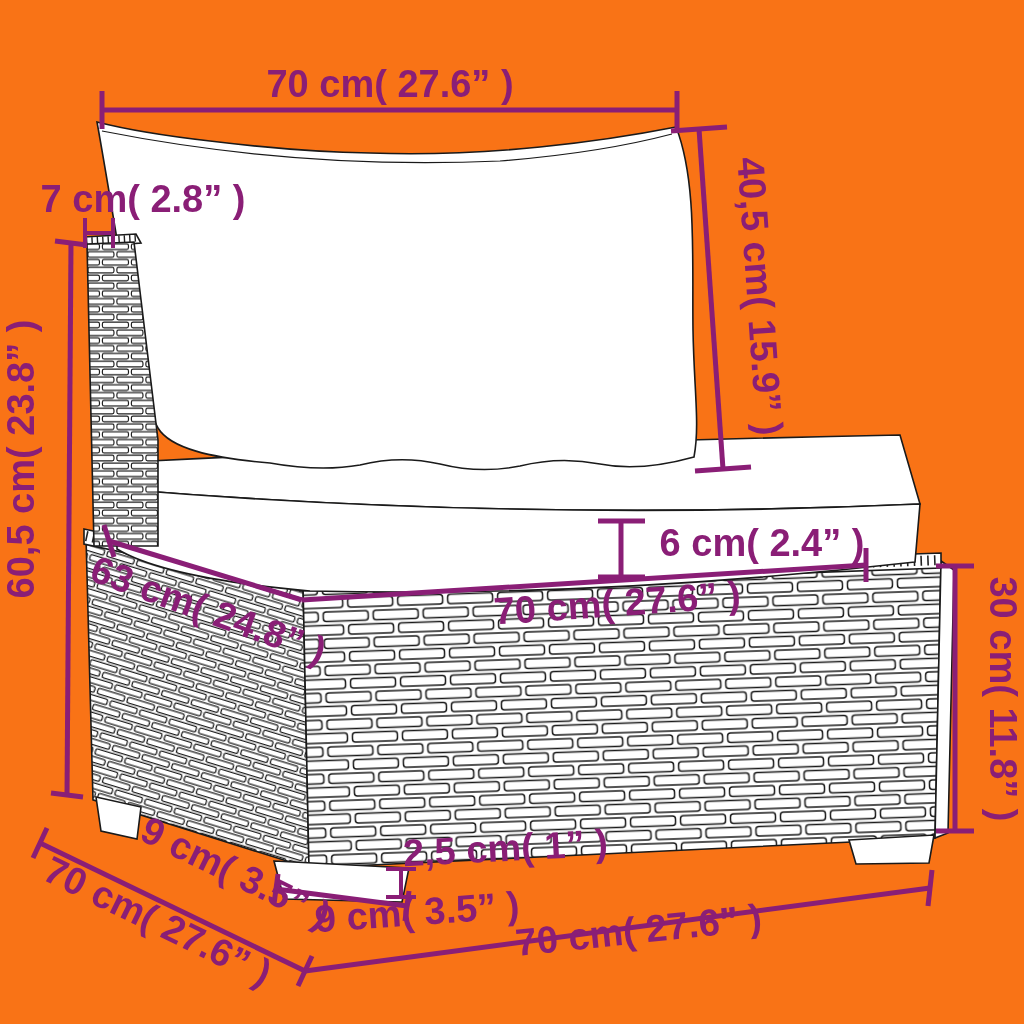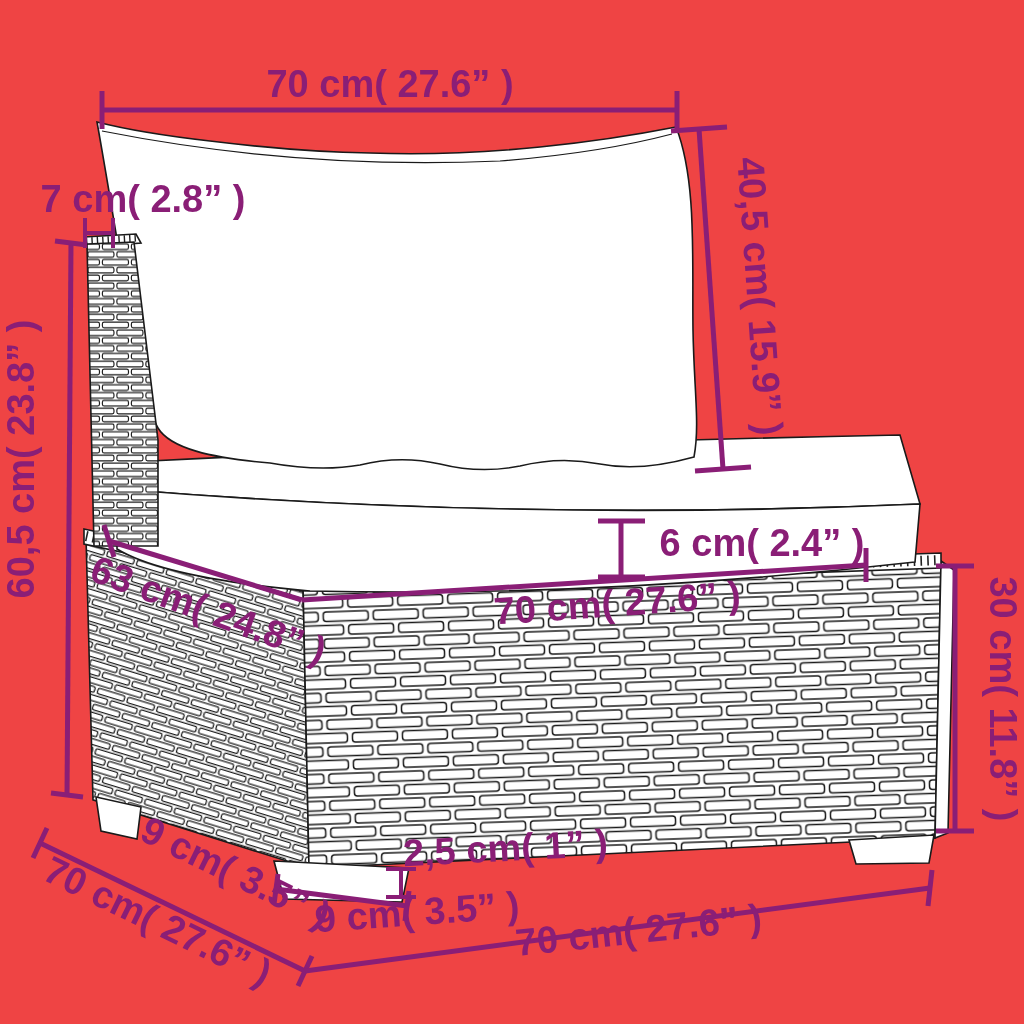--- a/index.html
+++ b/index.html
@@ -1,16 +1,16 @@
 <!DOCTYPE html>
 <html><head>
 <meta charset="utf-8">
 <style>
   html,body{margin:0;padding:0;background:#fff;}
-  .stage{width:1024px;height:1024px;background:#ef4444;position:relative;overflow:hidden;}
+  .stage{width:1024px;height:1024px;background:#f97316;position:relative;overflow:hidden;}
   svg{display:block;}
   .dimtext{font-family:"Liberation Sans","DejaVu Sans",sans-serif;font-weight:700;font-size:38px;}
 </style>
 </head>
 <body>
 
 <div class="stage">
 <svg width="1024" height="1024" viewBox="0 0 1024 1024">
   <defs>
     <pattern id="wvF" width="50" height="27" patternUnits="userSpaceOnUse" patternTransform="rotate(-2)">

